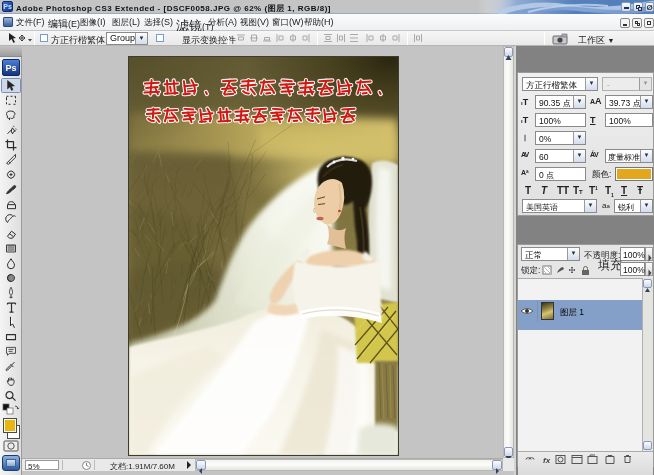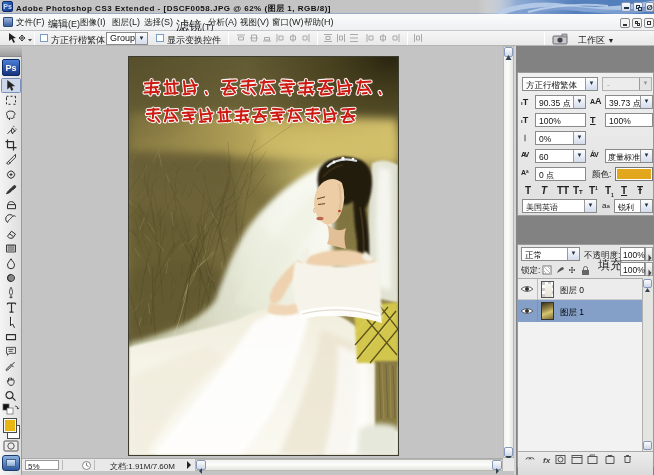--- a/index.html
+++ b/index.html
@@ -63,21 +63,21 @@
     <svg class="abs" style="left:6px;top:1px" width="26" height="13">
       <path d="M3,1 L3,9 L5.5,7 L7.5,11 L9,10 L7,6.5 L10,6 Z" fill="#222"></path>
       <path d="M16,3 v6 M13,6 h6 M16,3 l-1.5,1.5 M16,3 l1.5,1.5 M16,9 l-1.5,-1.5 M16,9 l1.5,-1.5 M13,6 l1.5,-1.5 M13,6 l1.5,1.5 M19,6 l-1.5,-1.5 M19,6 l-1.5,1.5" stroke="#222" stroke-width="0.8"></path>
       <path d="M22,7 l4,0 -2,2.4 z" fill="#444"></path>
     </svg>
     <div class="abs" style="left:34px;top:1px;width:1px;height:13px;background:#b9b9b9;border-right:1px solid #fff"></div>
     <div class="abs" style="left:40px;top:3px;width:8px;height:8px;border:1px solid #7a9ac8;background:#fdfeff"></div>
     <div class="abs" style="left:51px;top:3px;font-size:9px;color:#222">方正行楷繁体</div>
     <div class="abs fld" style="left:106px;top:1px;width:42px;height:13px;padding-left:3px;line-height:11px">Group<span class="cmbbtn">▼</span></div>
     <div class="abs" style="left:156px;top:3px;width:8px;height:8px;border:1px solid #7a9ac8;background:#fdfeff"></div>
-    <div class="abs" style="left:167px;top:3px;font-size:9px;color:#222">显示变换控件</div>
+    <div class="abs" style="left:182px;top:3px;font-size:9px;color:#222">显示变换控件</div>
     <div class="abs" style="left:228px;top:1px;width:1px;height:13px;background:#b9b9b9;border-right:1px solid #fff"></div>
     <svg class="abs" style="left:236px;top:2px" width="10" height="11">
       <path d="M1,2 h8 M2.5,4 h5 v3 h-5 z" stroke="#a9a9a9" stroke-width="1" fill="none"></path>
     </svg>
     <svg class="abs" style="left:249px;top:2px" width="10" height="11">
       <path d="M1,5 h8 M2.5,2 h5 v6 h-5 z" stroke="#a9a9a9" stroke-width="1" fill="none"></path>
     </svg>
     <svg class="abs" style="left:262px;top:2px" width="10" height="11">
       <path d="M1,8 h8 M2.5,4.5 h5 v2.5 h-5 z" stroke="#a9a9a9" stroke-width="1" fill="none"></path>
     </svg>
@@ -868,32 +868,21 @@
         <path d="M30,3 v6 M27,6 h6 M30,3 l-1,1 M30,3 l1,1 M30,9 l-1,-1 M30,9 l1,-1 M27,6 l1,-1 M27,6 l1,1 M33,6 l-1,-1 M33,6 l-1,1" stroke="#555" stroke-width="0.9"></path>
         <rect x="40" y="6" width="7" height="5" fill="#666"></rect>
         <path d="M41.5,6 v-1.5 a2,2 0 0 1 4,0 V6" stroke="#666" fill="none"></path>
       </svg>
       <div class="abs" style="left:80px;top:12px;font-size:12px;color:#222">填充:</div>
       <div class="abs fld" style="left:102px;top:17px;width:25px;height:14px;padding:2px 0 0 2px;font-size:8.5px">100%</div>
       <div class="abs" style="left:127px;top:17px;width:8px;height:14px;background:linear-gradient(#fafafa,#d8d8d8);border:1px solid #999"><svg width="6" height="8" style="margin:3px 0 0 1px">
           <path d="M1.5,0.5 L4.5,4 L1.5,7.5 Z" fill="#444"></path>
         </svg></div>
       <div class="abs" style="left:0;top:33px;width:135px;height:173px;background:#f2f2f2;border-top:1px solid #aaa">
-        <div class="abs" style="left:0;top:0;width:135px;height:21px;background:#ececec;border-bottom:1px solid #ccc">
-<svg class="abs" style="left:3px;top:6px" width="12" height="8">
-            <path d="M0,4 Q6,-1 12,4 Q6,9 0,4 Z" fill="#fff" stroke="#444" stroke-width="0.8"></path>
-            <circle cx="6" cy="4" r="2" fill="#333"></circle>
-          </svg>
-<div class="abs" style="left:19px;top:0;width:1px;height:21px;background:#bbb"></div>
-<div class="abs" style="left:23px;top:2px;width:13px;height:17px;border:1px solid #555;background:repeating-conic-gradient(#fff 0% 25%, #ccc 0% 50%) 0 0/6px 6px">
-            <div style="position:absolute;left:3px;top:2px;width:7px;height:13px;background:linear-gradient(#f8f6f0,#e8e2d2)"></div>
-          </div>
-<div class="abs" style="left:42px;top:6px;font-size:8.5px;color:#111">图层 0</div>
-        </div>
-        <div class="abs" style="left:0;top:21px;width:135px;height:22px;background:#85a0c8">
+        <div class="abs" style="left:0;top:21px;width:135px;height:30px;background:#85a0c8">
 <svg class="abs" style="left:3px;top:7px" width="12" height="8">
             <path d="M0,4 Q6,-1 12,4 Q6,9 0,4 Z" fill="#fff" stroke="#444" stroke-width="0.8"></path>
             <circle cx="6" cy="4" r="2" fill="#333"></circle>
           </svg>
 <div class="abs" style="left:19px;top:0;width:1px;height:22px;background:#7a93b8"></div>
 <div class="abs" style="left:23px;top:2px;width:13px;height:18px;border:1px solid #333;background:linear-gradient(160deg,#3a3318,#9c8b4a 40%,#d6c570 60%,#7a6c38)"></div>
 <div class="abs" style="left:42px;top:7px;font-size:8.5px;color:#000">图层 1</div>
         </div>
       </div>
       <div class="abs" style="left:124px;top:33px;width:11px;height:173px;background:#e4e4e0;border-left:1px solid #b0b0b0">

